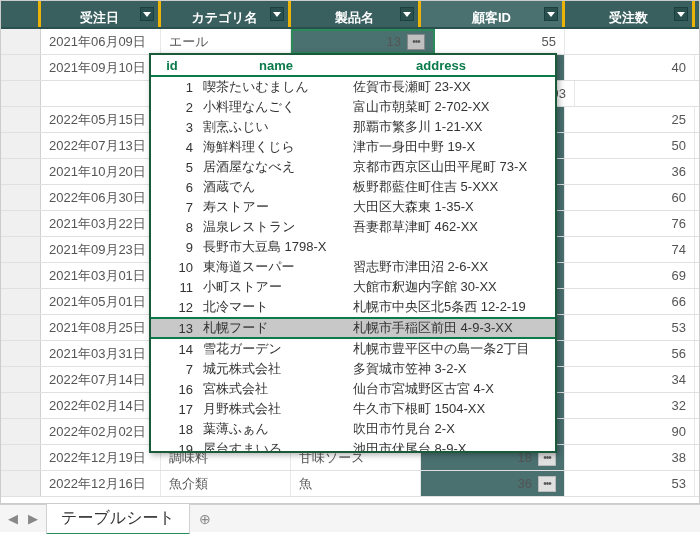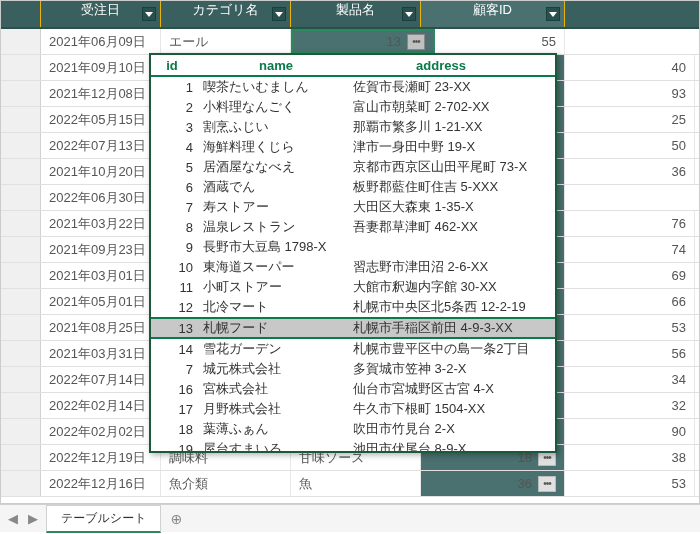--- a/index.html
+++ b/index.html
@@ -1,21 +1,21 @@
 <!DOCTYPE html>
 <html><head>
 <meta charset="utf-8">
 <style>
   * { box-sizing: border-box; margin: 0; padding: 0; }
   body { font-family: "Hiragino Sans", "Meiryo", sans-serif; font-size: 13px; background: #fff; width: 700px; height: 534px; overflow: hidden; color: #333; }
   
   .grid { width: 700px; height: 504px; overflow: hidden; position: relative; border: 1px solid #ccc; }
   
   .header-row { display: flex; background: #3a5f5f; color: #fff; height: 28px; border-bottom: 2px solid #2a4f4f; }
-  .header-cell { display: flex; align-items: flex-start; justify-content: center; border-right: 1px solid #eab308; position: relative; padding: 0 4px; font-weight: 400; }
+  .header-cell { display: flex; align-items: flex-end; justify-content: center; border-right: 3px solid #eab308; position: relative; padding: 0 4px; font-weight: 700; }
   .row-header { width: 40px; background: #e8e8e8; }
   .header-row .row-header { background: #3a5f5f; }
   .col-date { width: 120px; }
   .col-cat { width: 130px; }
   .col-prod { width: 130px; }
   .col-cust { width: 144px; background: #4a7070; }
   .col-qty { width: 130px; }
   .filter-btn { position: absolute; right: 4px; top: 6px; width: 14px; height: 14px; background: #2a4f4f; border: 1px solid #1a3f3f; display: flex; align-items: center; justify-content: center; cursor: pointer; }
   .filter-btn::after { content: ""; border-left: 4px solid transparent; border-right: 4px solid transparent; border-top: 5px solid #fff; }
   
@@ -35,21 +35,21 @@
   .dd-col-name { width: 150px; padding-left: 4px; }
   .dd-col-addr { width: 180px; padding-left: 4px; white-space: nowrap; overflow: hidden; }
   
   .dd-body::-webkit-scrollbar { width: 16px; }
   .dd-body::-webkit-scrollbar-track { background: #f0f0f0; border-left: 1px solid #ddd; }
   .dd-body::-webkit-scrollbar-thumb { background: #c0c0c0; border: 1px solid #a0a0a0; }
   .dd-body::-webkit-scrollbar-button { background: #e0e0e0; height: 16px; border: 1px solid #bbb; }
   
   .sheet-tabs { display: flex; align-items: center; height: 28px; background: #f5f5f5; border-top: 1px solid #d0d0d0; padding: 0 6px; gap: 6px; }
   .nav-btn { width: 14px; height: 14px; display: flex; align-items: center; justify-content: center; cursor: pointer; color: #888; }
-  .tab { padding: 4px 14px; background: #fff; border: 1px solid #d0d0d0; border-bottom: 2px solid #2a8a5a; cursor: pointer; font-size: 12px; }
+  .tab { padding: 4px 14px; background: #fff; border: 1px solid #d0d0d0; border-bottom: 2px solid #2a8a5a; cursor: pointer; font-size: 16px; }
   .add-tab { width: 18px; height: 18px; border-radius: 50%; display: flex; align-items: center; justify-content: center; cursor: pointer; color: #888; font-size: 14px; }
   
   .active-cell { border: 2px solid #2a8a5a !important; position: relative; }
   .active-cell .cell-btn { background: #c0c0c0; border: 1px solid #888; }
 </style>
 </head>
 <body>
 
 <div class="grid">
   <div class="header-row">
@@ -63,40 +63,43 @@
         <span class="filter-btn"></span>
       </div>
     <div class="header-cell col-prod">
         <span>製品名</span>
         <span class="filter-btn"></span>
       </div>
     <div class="header-cell col-cust">
         <span>顧客ID</span>
         <span class="filter-btn"></span>
       </div>
+    <div class="header-cell col-qty">
+        <span>受注数</span>
+        <span class="filter-btn"></span>
+      </div>
   </div>
   <div id="rows-container">
       <div class="data-row">
         <div class="data-cell row-header"></div>
         <div class="data-cell col-date">2021年06月09日</div>
         <div class="data-cell col-prod">エール</div>
         <div class="data-cell col-cust num active-cell">13<span class="cell-btn">•••</span></div>
         <div class="data-cell col-qty num">55</div>
       </div>
       <div class="data-row">
         <div class="data-cell row-header"></div>
         <div class="data-cell col-date">2021年09月10日</div>
         <div class="data-cell col-cat"></div>
         <div class="data-cell col-prod"></div>
         <div class="data-cell col-cust num"></div>
         <div class="data-cell col-qty num">40</div>
       </div>
       <div class="data-row">
         <div class="data-cell row-header"></div>
-        <div class="data-cell col-date">2021年12月08日</div>
         <div class="data-cell col-cat"></div>
         <div class="data-cell col-prod"></div>
         <div class="data-cell col-cust num"></div>
         <div class="data-cell col-qty num">93</div>
       </div>
       <div class="data-row">
         <div class="data-cell row-header"></div>
         <div class="data-cell col-date">2022年05月15日</div>
         <div class="data-cell col-cat"></div>
         <div class="data-cell col-prod"></div>
@@ -118,20 +121,21 @@
         <div class="data-cell col-prod"></div>
         <div class="data-cell col-cust num"></div>
         <div class="data-cell col-qty num">36</div>
       </div>
       <div class="data-row">
         <div class="data-cell row-header"></div>
         <div class="data-cell col-date">2022年06月30日</div>
         <div class="data-cell col-cat"></div>
         <div class="data-cell col-prod"></div>
         <div class="data-cell col-cust num"></div>
+        <div class="data-cell col-qty num">60</div>
       </div>
       <div class="data-row">
         <div class="data-cell row-header"></div>
         <div class="data-cell col-date">2021年03月22日</div>
         <div class="data-cell col-cat"></div>
         <div class="data-cell col-prod"></div>
         <div class="data-cell col-cust num"></div>
         <div class="data-cell col-qty num">76</div>
       </div>
       <div class="data-row">

